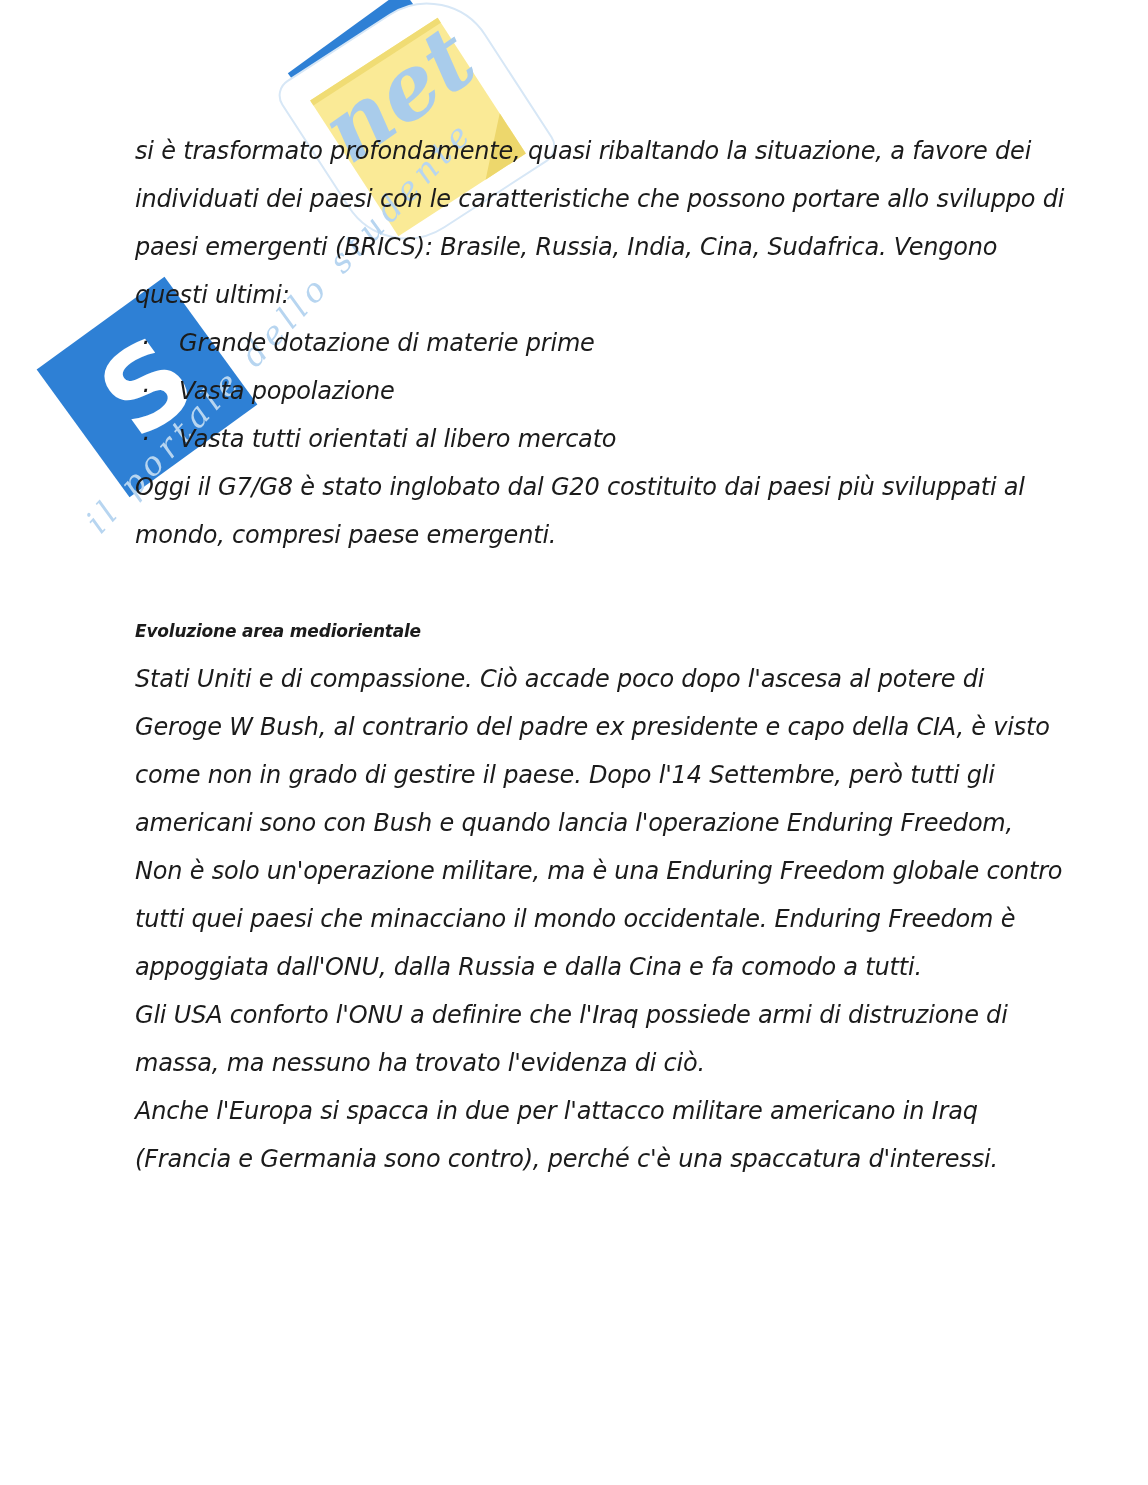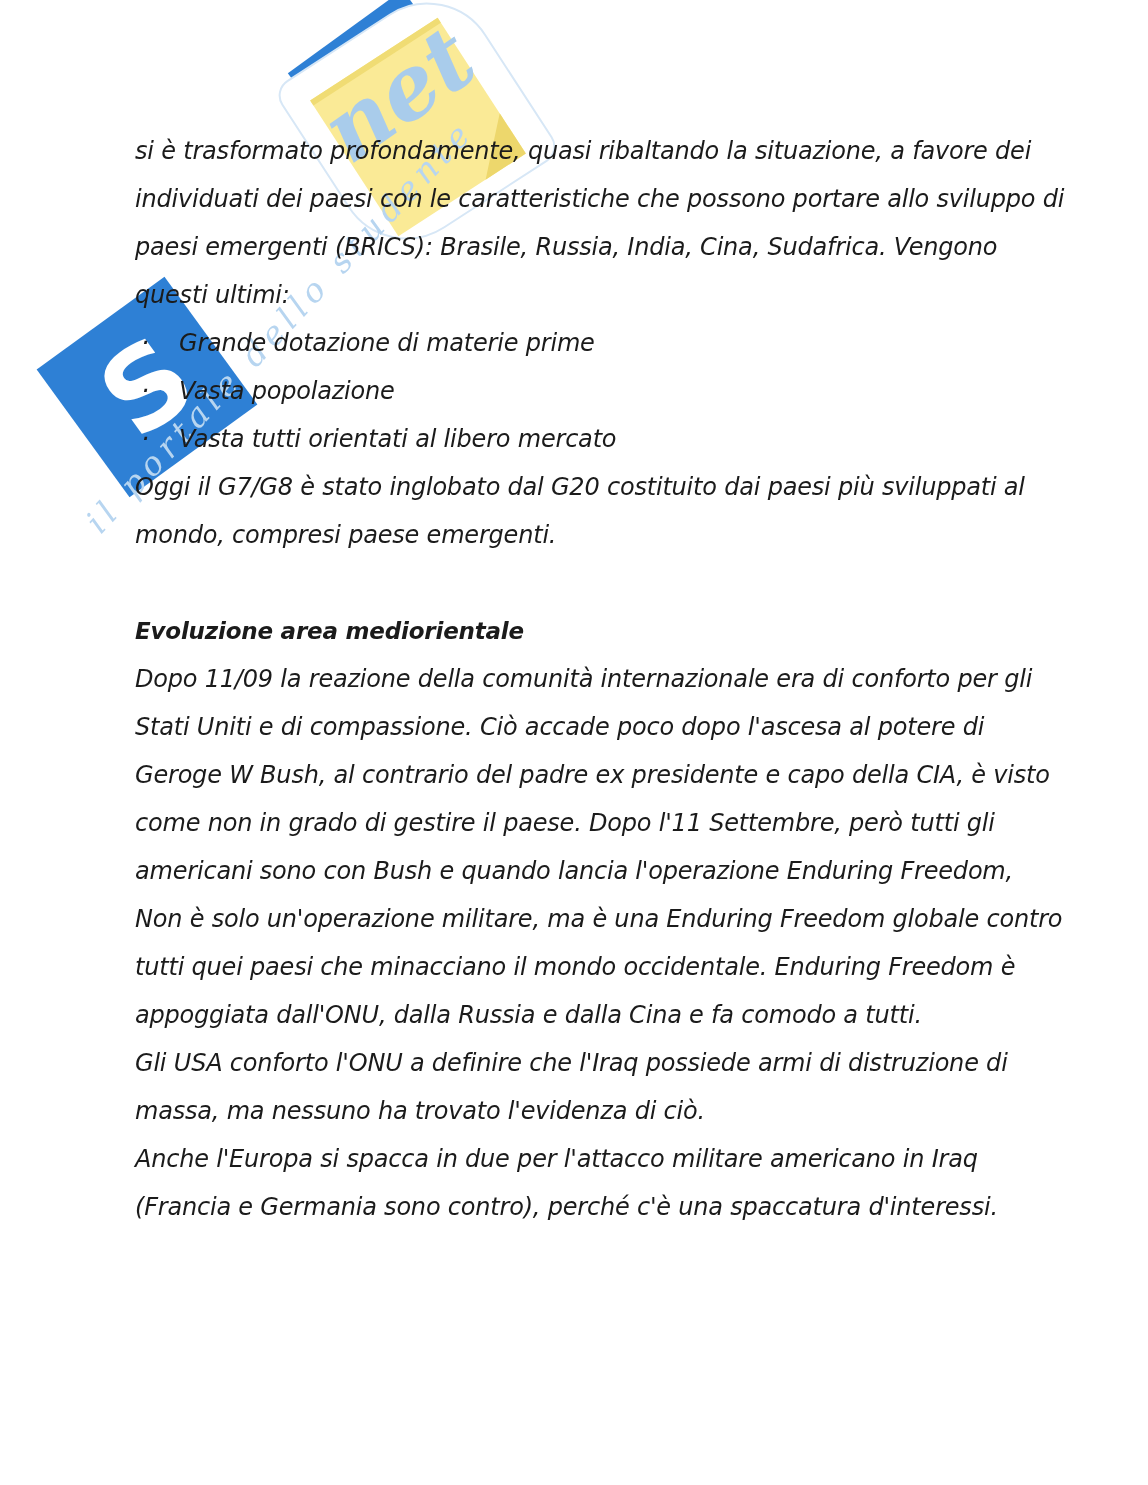--- a/index.html
+++ b/index.html
@@ -108,21 +108,21 @@
   .bullet-row { position: relative; height: 48px; padding-left: 44px; white-space: nowrap; }
   .bullet-dot {
     position: absolute;
     left: 6px; top: 0;
     font-size: 26px;
   }
   .heading {
     margin-top: 48px;
     height: 48px;
     font-weight: bold;
-    font-size: 23px;
+    font-size: 17px;
     white-space: nowrap;
   }
 </style>
 </head>
 <body>
 
 <div class="page">
 
   <div class="watermark">
     <div class="wm-tile wm-tile-s">
@@ -157,24 +157,23 @@
     <div class="bullet-row">
       <span class="bullet-dot">·</span>
       <span>Vasta tutti orientati al libero mercato</span>
     </div>
 
     <div class="line">Oggi il G7/G8 è stato inglobato dal G20 costituito dai paesi più sviluppati al</div>
     <div class="line">mondo, compresi paese emergenti.</div>
 
     <div class="heading">Evoluzione area mediorientale</div>
 
-    <div class="line">Dopo 11/09 la reazione della comunità internazionale era di conforto per gli</div>
     <div class="line">Stati Uniti e di compassione. Ciò accade poco dopo l'ascesa al potere di</div>
     <div class="line">Geroge W Bush, al contrario del padre ex presidente e capo della CIA, è visto</div>
-    <div class="line">come non in grado di gestire il paese. Dopo l'11 Settembre, però tutti gli</div>
+    <div class="line">come non in grado di gestire il paese. Dopo l'14 Settembre, però tutti gli</div>
     <div class="line">americani sono con Bush e quando lancia l'operazione Enduring Freedom,</div>
     <div class="line">Non è solo un'operazione militare, ma è una Enduring Freedom globale contro</div>
     <div class="line">tutti quei paesi che minacciano il mondo occidentale. Enduring Freedom è</div>
     <div class="line">appoggiata dall'ONU, dalla Russia e dalla Cina e fa comodo a tutti.</div>
     <div class="line">Gli USA conforto l'ONU a definire che l'Iraq possiede armi di distruzione di</div>
     <div class="line">massa, ma nessuno ha trovato l'evidenza di ciò.</div>
     <div class="line">Anche l'Europa si spacca in due per l'attacco militare americano in Iraq</div>
     <div class="line">(Francia e Germania sono contro), perché c'è una spaccatura d'interessi.</div>
 
   </div>

